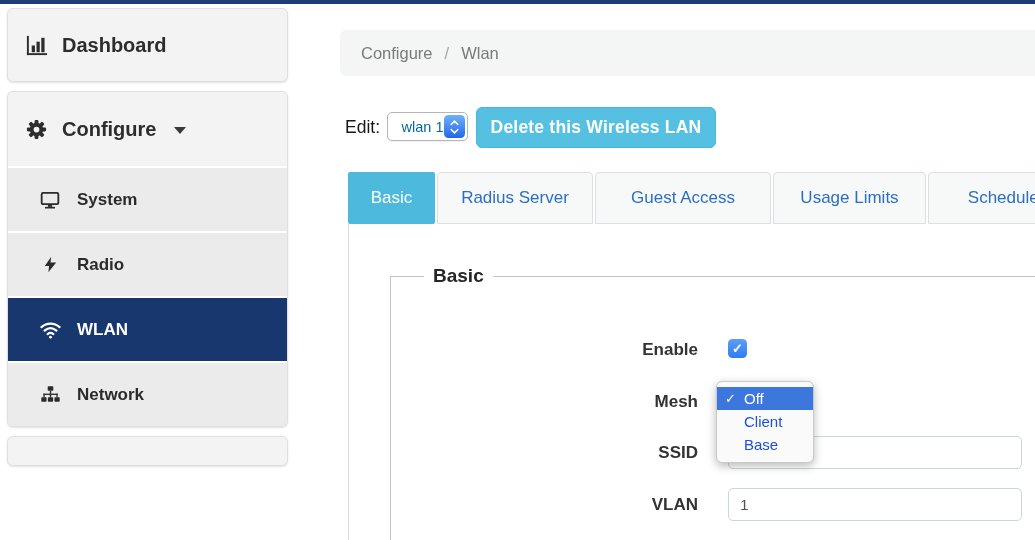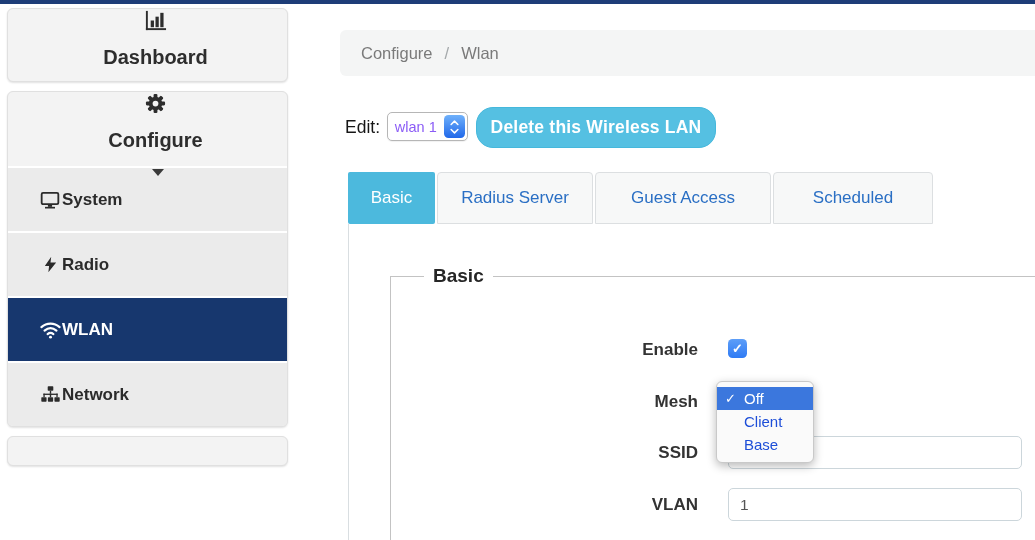--- a/index.html
+++ b/index.html
@@ -24,26 +24,25 @@
     border-radius: 6px;
     box-shadow: 0 1px 2px rgba(0,0,0,.12);
     overflow: hidden;
     margin-bottom: 9px;
   }
   .row-top {
     height: 72px; display: flex; align-items: center;
     padding-left: 16px; gap: 14px;
     font-size: 20px; font-weight: 700; color: #2d2d2d;
     cursor: default;
-    flex-direction: column;
   }
   .row-top.header { height: 74px; }
   .row-sub {
     height: 65px; display: flex; align-items: center;
-    padding-left: 30px; 
+    padding-left: 30px; gap: 15px;
     background: #ebebeb;
     border-top: 2px solid #fff;
     font-size: 17px; font-weight: 700; color: #2b2b2b;
   }
   .row-sub.selected { background: var(--sidebar-selected-bg, #17376e); color: #fff; }
   .icn { display: inline-flex; align-items: center; justify-content: center; width: 24px; }
   .caret-down {
     width: 0; height: 0; margin-left: 4px; margin-top: 3px;
     border-left: 6px solid transparent; border-right: 6px solid transparent;
     border-top: 7px solid #3a3a3a;
@@ -60,31 +59,31 @@
   .breadcrumb .sep { color: #a3a8aa; }
 
   
   .edit-label { position: absolute; left: 345px; top: 117px; font-size: 17.5px; color: #161616; }
   .wlan-select {
     position: absolute; left: 387px; top: 112px; width: 81px; height: 29px;
     background: #fff; border: 1px solid #b6b6b6; border-radius: 5px;
     display: flex; align-items: center; cursor: default;
     box-shadow: 0 1px 1px rgba(0,0,0,.06);
   }
-  .wlan-select .val { flex: 1; text-align: center; font-size: 14.5px; color: #8b5cf6; }
+  .wlan-select .val { flex: 1; text-align: right; font-size: 14.5px; color: #0369a1; }
   .stepper {
     width: 21px; height: 23px; margin-right: 2.5px; border-radius: 4.5px;
     background: linear-gradient(#6fb1fb, #2168e9);
     display: flex; flex-direction: column; align-items: center; justify-content: center; gap: 2px;
   }
   .delete-btn {
     position: absolute; left: 476px; top: 107px; width: 240px; height: 41px;
     background: var(--delete-button-bg, #55c0e2);
     border: 1px solid var(--delete-button-border, #45b8dc);
-    border-radius: 17px; color: #fff; font-size: 17.5px; font-weight: 700;
+    border-radius: 6px; color: #fff; font-size: 17.5px; font-weight: 700;
     display: flex; align-items: center; justify-content: center; cursor: pointer;
     letter-spacing: .2px;
   }
 
   
   .tabs { position: absolute; left: 348px; top: 172px; height: 52px; display: flex; gap: 2px; }
   .tab {
     height: 52px; display: flex; align-items: center; justify-content: center;
     font-size: 17px; color: var(--tab-text, #2a6fc4);
     background: #f7f8f8; border: 1px solid #dcdfe1; border-radius: 4px 4px 0 0;
@@ -252,20 +251,23 @@
   <div class="tabs">
     <div class="tab active" style="width:87px">
         <span>Basic</span>
       </div>
     <div class="tab" style="width:156px">
         <span>Radius Server</span>
       </div>
     <div class="tab" style="width:176px">
         <span>Guest Access</span>
       </div>
+    <div class="tab" style="width:153px">
+        <span>Usage Limits</span>
+      </div>
     <div class="tab" style="width:160px">
         <span>Scheduled</span>
       </div>
   </div>
 
   <div class="pane-border"></div>
 
   <fieldset class="basic-group">
     <legend>Basic</legend>
   </fieldset>

